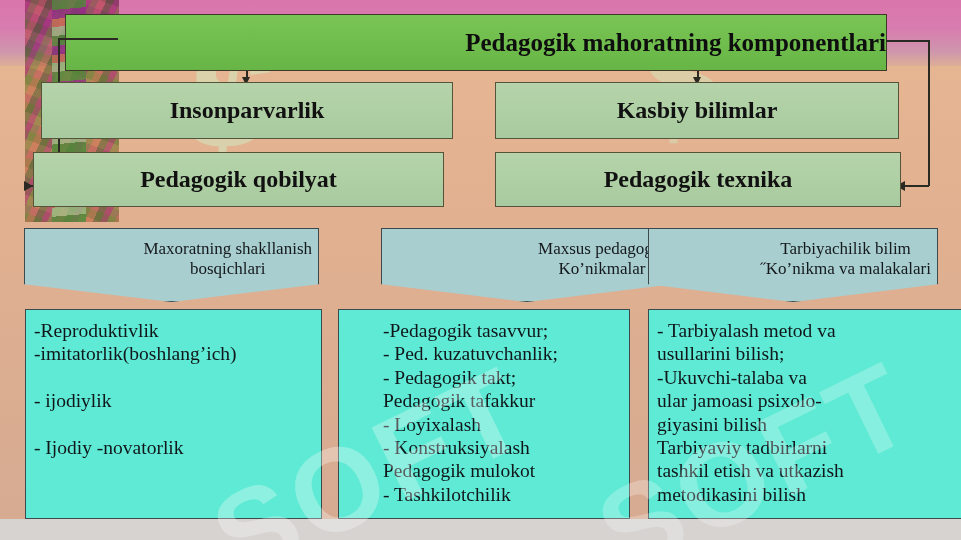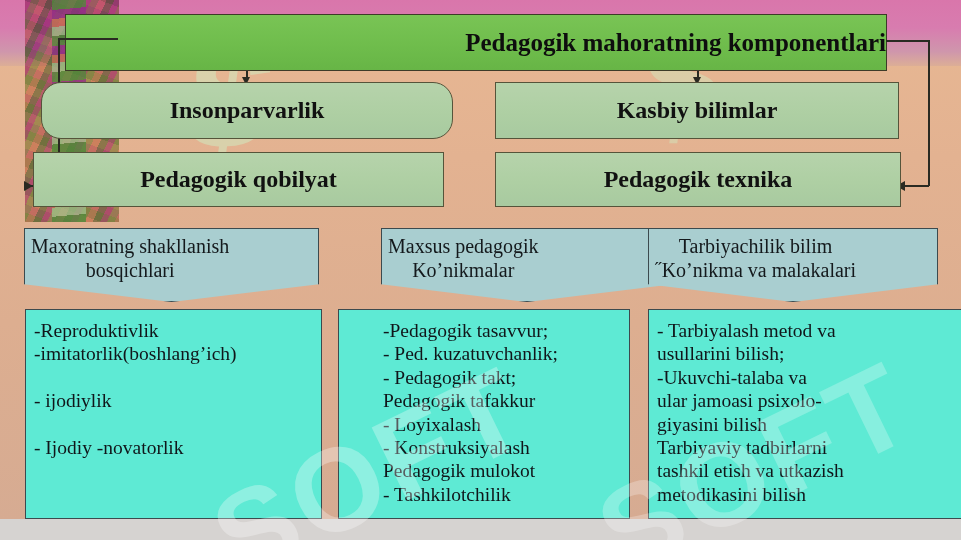--- a/index.html
+++ b/index.html
@@ -56,22 +56,22 @@
   }
   .green-box{
     background:linear-gradient(180deg,#b6d3ab 0%,#aecfa3 55%,#a8caa0 100%);
     border:1.5px solid #55543a;
     font-weight:700;font-size:24px;color:#111;
   }
   .pent-head{
     position:absolute;box-sizing:border-box;
     background:#a9ced0;
     border:1.5px solid #3c4a4e;
-    display:flex;align-items:center;justify-content:flex-start;text-align:center;
-    font-size:20px;color:#14191c;line-height:1.18;
+    display:flex;align-items:center;justify-content:flex-end;text-align:center;
+    font-size:17px;color:#14191c;line-height:1.18;
     clip-path:polygon(0 0,100% 0,100% 76%,50% 100%,0 76%);
     padding:2px 6px 14px 6px;
   }
   .body-box{
     position:absolute;box-sizing:border-box;
     background:#5eead4;
     border:1.5px solid #3c4a4e;
     font-size:19.5px;color:#10161a;line-height:1.20;
     padding:9px 7px 6px 8px;
     white-space:pre-line;
@@ -125,21 +125,21 @@
   <div class="ln" style="left:928px;top:40px;width:1.5px;height:146px;"></div>
   <div class="ln" style="left:905px;top:185px;width:24px;height:1.5px;"></div>
   <div class="arrow-left" style="left:896px;top:181px;"></div>
 
   <div class="ln" style="left:246px;top:71px;width:1.5px;height:9px;"></div>
   <div class="arrow-down" style="left:242px;top:77px;"></div>
 
   <div class="ln" style="left:697px;top:71px;width:1.5px;height:9px;"></div>
   <div class="arrow-down" style="left:693px;top:77px;"></div>
 
-  <div class="box green-box" style="left:41px;top:82px;width:412px;height:57px;border-radius:20px;">
+  <div class="box green-box" style="left:41px;top:82px;width:412px;height:57px;">
     <span>Insonparvarlik</span>
   </div>
 
   <div class="box green-box" style="left:495px;top:82px;width:404px;height:57px;">
     <span>Kasbiy bilimlar</span>
   </div>
 
   <div class="box green-box" style="left:33px;top:152px;width:411px;height:55px;">
     <span>Pedagogik qobilyat</span>
   </div>

